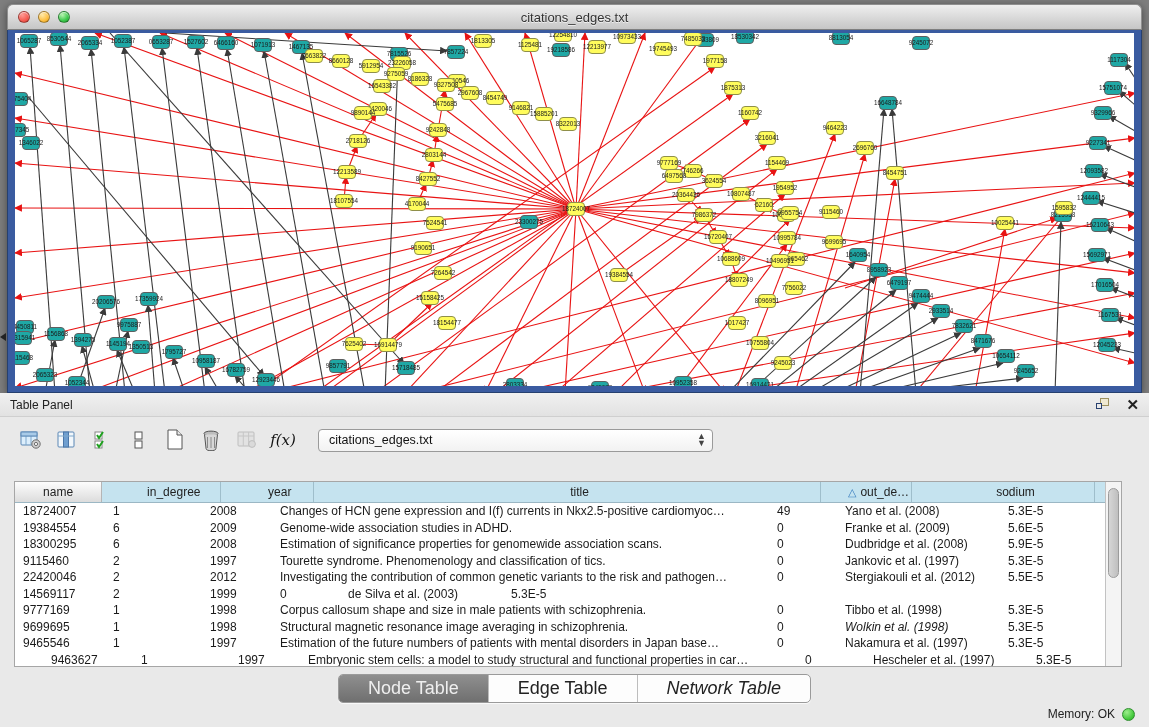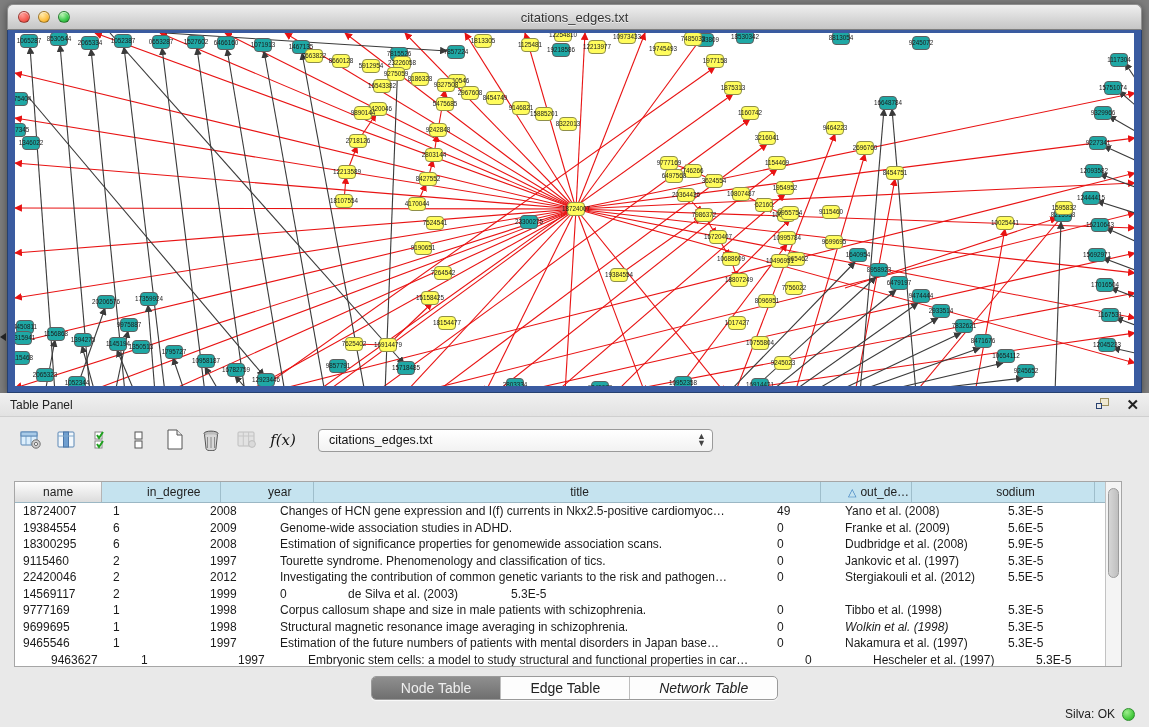--- a/index.html
+++ b/index.html
@@ -63,21 +63,21 @@
   .tr { display:flex; height:16.5px; align-items:center; }
   .td { font-size:12px; color:#1a1a1a; padding-left:8px; white-space:nowrap; overflow:hidden; }
   .vscroll { position:absolute; right:0; top:0; bottom:0; width:16px; background:#f4f4f4;
     border-left:1px solid #c2c2c2; }
   .vthumb { position:absolute; left:2px; right:2px; top:6px; height:90px; background:linear-gradient(90deg,#d6d6d6,#bfbfbf);
     border:1px solid #9b9b9b; border-radius:6px; cursor:grab; }
 
   .tabs { position:absolute; left:0; right:0; bottom:26px; height:26px; display:flex; justify-content:center; align-items:center; }
   .tabgroup { display:flex; border:1px solid #9a9a9a; border-radius:5px; overflow:hidden; background:#fdfdfd;
     box-shadow:0 1px 1px rgba(255,255,255,.8); }
-  .tab { font-size:14px; color:#222; padding:3px 29px; border-right:1px solid #bdbdbd; cursor:pointer; }
+  .tab { font-size:18px; color:#222; padding:3px 29px; border-right:1px solid #bdbdbd; cursor:pointer; }
   .tab:last-child { border-right:none;font-style:italic; }
   .tab.active { background:linear-gradient(#8f8f8f,#6f6f6f); color:#efefef; }
 
   .statusbar { position:absolute; left:0; right:0; bottom:0; height:26px; display:flex;
     align-items:center; justify-content:flex-end; padding-right:14px; gap:7px; }
   .mem-label { font-size:12px; color:#222; }
   .mem-dot { width:13px; height:13px; border-radius:50%; border:1px solid #2e8f2e;
     background:radial-gradient(circle at 35% 30%, #9dee8d,#44c93c 65%,#2ca32c); }
 </style>
 </head>
@@ -974,16 +974,16 @@
 
   <div class="tabs">
     <div class="tabgroup" id="tabgroup">
         <div class="tab active">Node Table</div>
         <div class="tab">Edge Table</div>
         <div class="tab">Network Table</div>
       </div>
   </div>
 
   <div class="statusbar">
-    <span class="mem-label">Silva: OK</span>
+    <span class="mem-label">Memory: OK</span>
     <span class="mem-dot"></span>
   </div>
 </div>
 
 </body></html>

